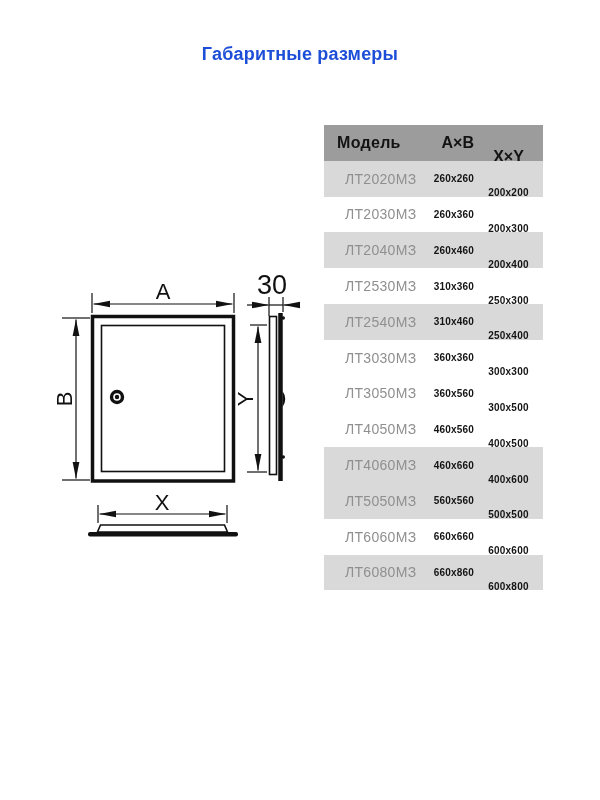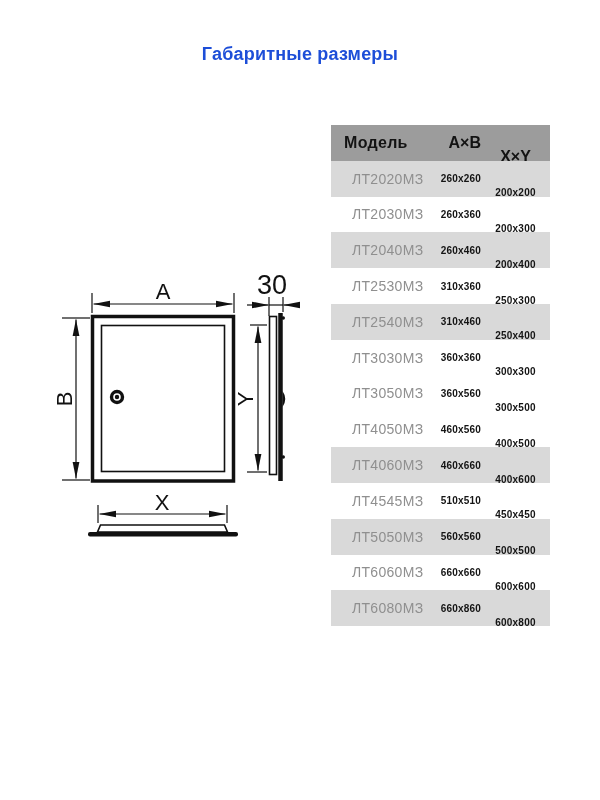--- a/index.html
+++ b/index.html
@@ -8,21 +8,21 @@
     font-family:"Liberation Sans",sans-serif;overflow:hidden;
   }
   .page-title{
     position:absolute;top:44px;left:0;width:600px;text-align:center;
     font-size:18px;font-weight:700;color:#1d4ed8;letter-spacing:.2px;
   }
   .drawing{position:absolute;left:35px;top:258px;}
   .dim-text{font-family:"Liberation Sans",sans-serif;fill:#111;}
   
   .size-table{
-    position:absolute;left:331px;top:125px;width:219px;
+    position:absolute;left:324px;top:125px;width:219px;
     display:flex;flex-direction:column;
   }
   .trow{display:flex;align-items:center;height:35.8px;background:var(--row-bg,#ffffff);}
   .trow.alt{background:var(--row-alt-bg,#d9d9d9);}
   .trow.thead{background:var(--header-bg,#9c9c9c);}
   .cell-model{width:88px;box-sizing:border-box;padding-left:21px;
     font-size:14px;color:var(--model-color,#8f8f8f);letter-spacing:.3px;}
   .cell-ab{width:62px;text-align:right;}
   .cell-xy{width:69px;text-align:center;margin-top:28px;}
   .val{font-size:10px;font-weight:700;color:#141414;letter-spacing:.2px;}
@@ -146,25 +146,20 @@
       <div class="trow">
         <span class="cell-model">ЛТ4050МЗ</span>
         <span class="cell-ab val">460x560</span>
         <span class="cell-xy val">400x500</span>
       </div>
       <div class="trow alt">
         <span class="cell-model">ЛТ4060МЗ</span>
         <span class="cell-ab val">460x660</span>
         <span class="cell-xy val">400x600</span>
       </div>
-      <div class="trow">
-        <span class="cell-model">ЛТ4545МЗ</span>
-        <span class="cell-ab val">510x510</span>
-        <span class="cell-xy val">450x450</span>
-      </div>
       <div class="trow alt">
         <span class="cell-model">ЛТ5050МЗ</span>
         <span class="cell-ab val">560x560</span>
         <span class="cell-xy val">500x500</span>
       </div>
       <div class="trow">
         <span class="cell-model">ЛТ6060МЗ</span>
         <span class="cell-ab val">660x660</span>
         <span class="cell-xy val">600x600</span>
       </div>

